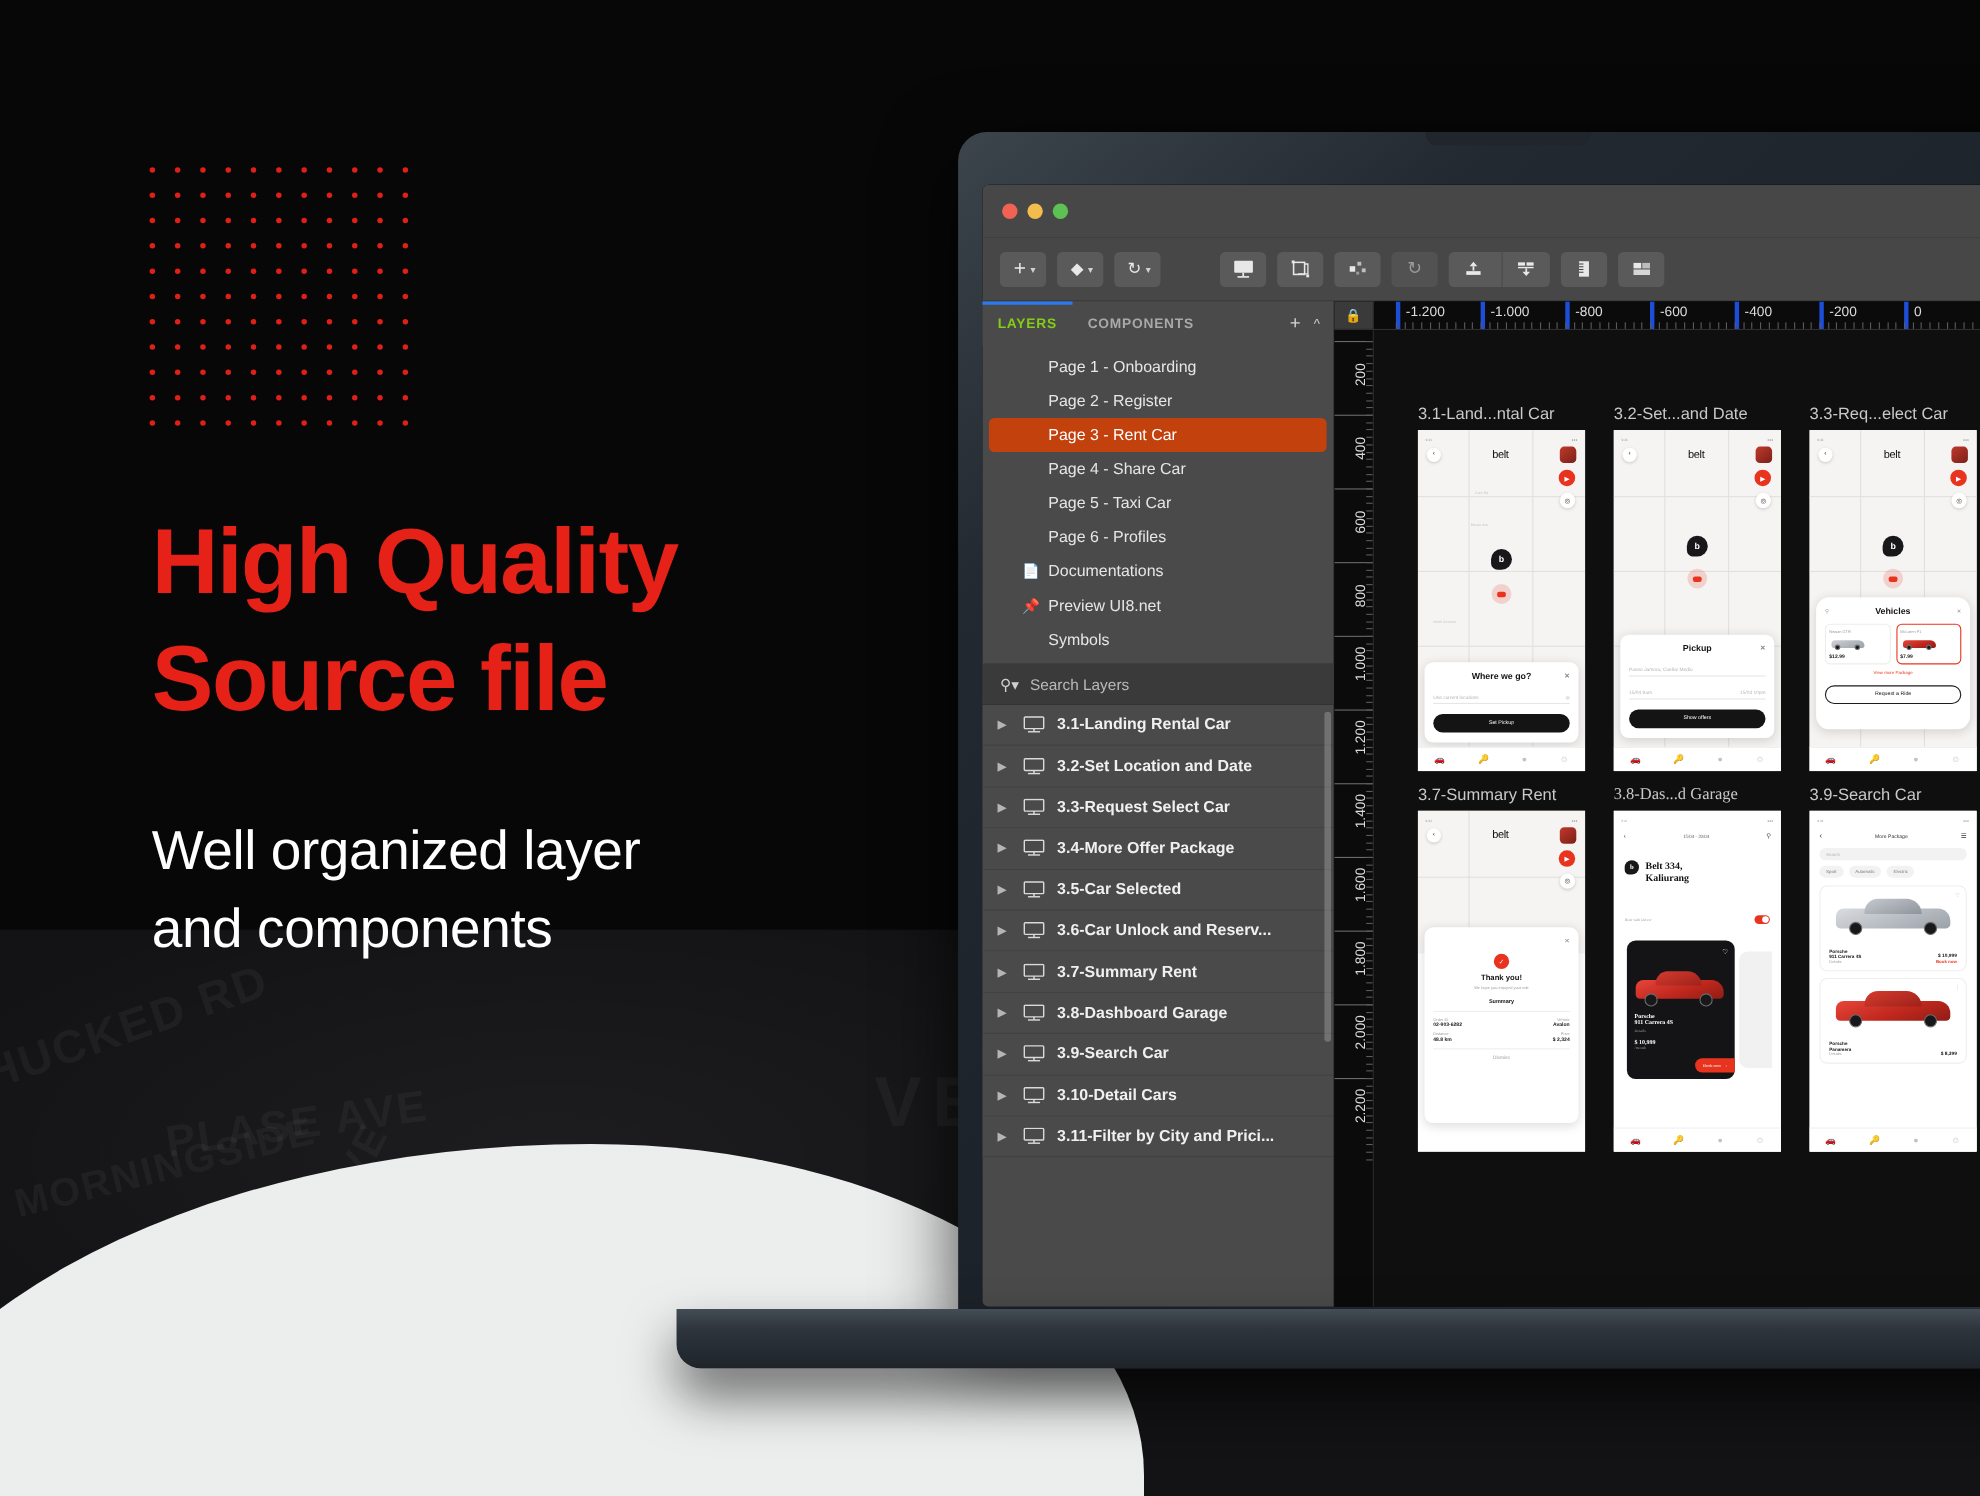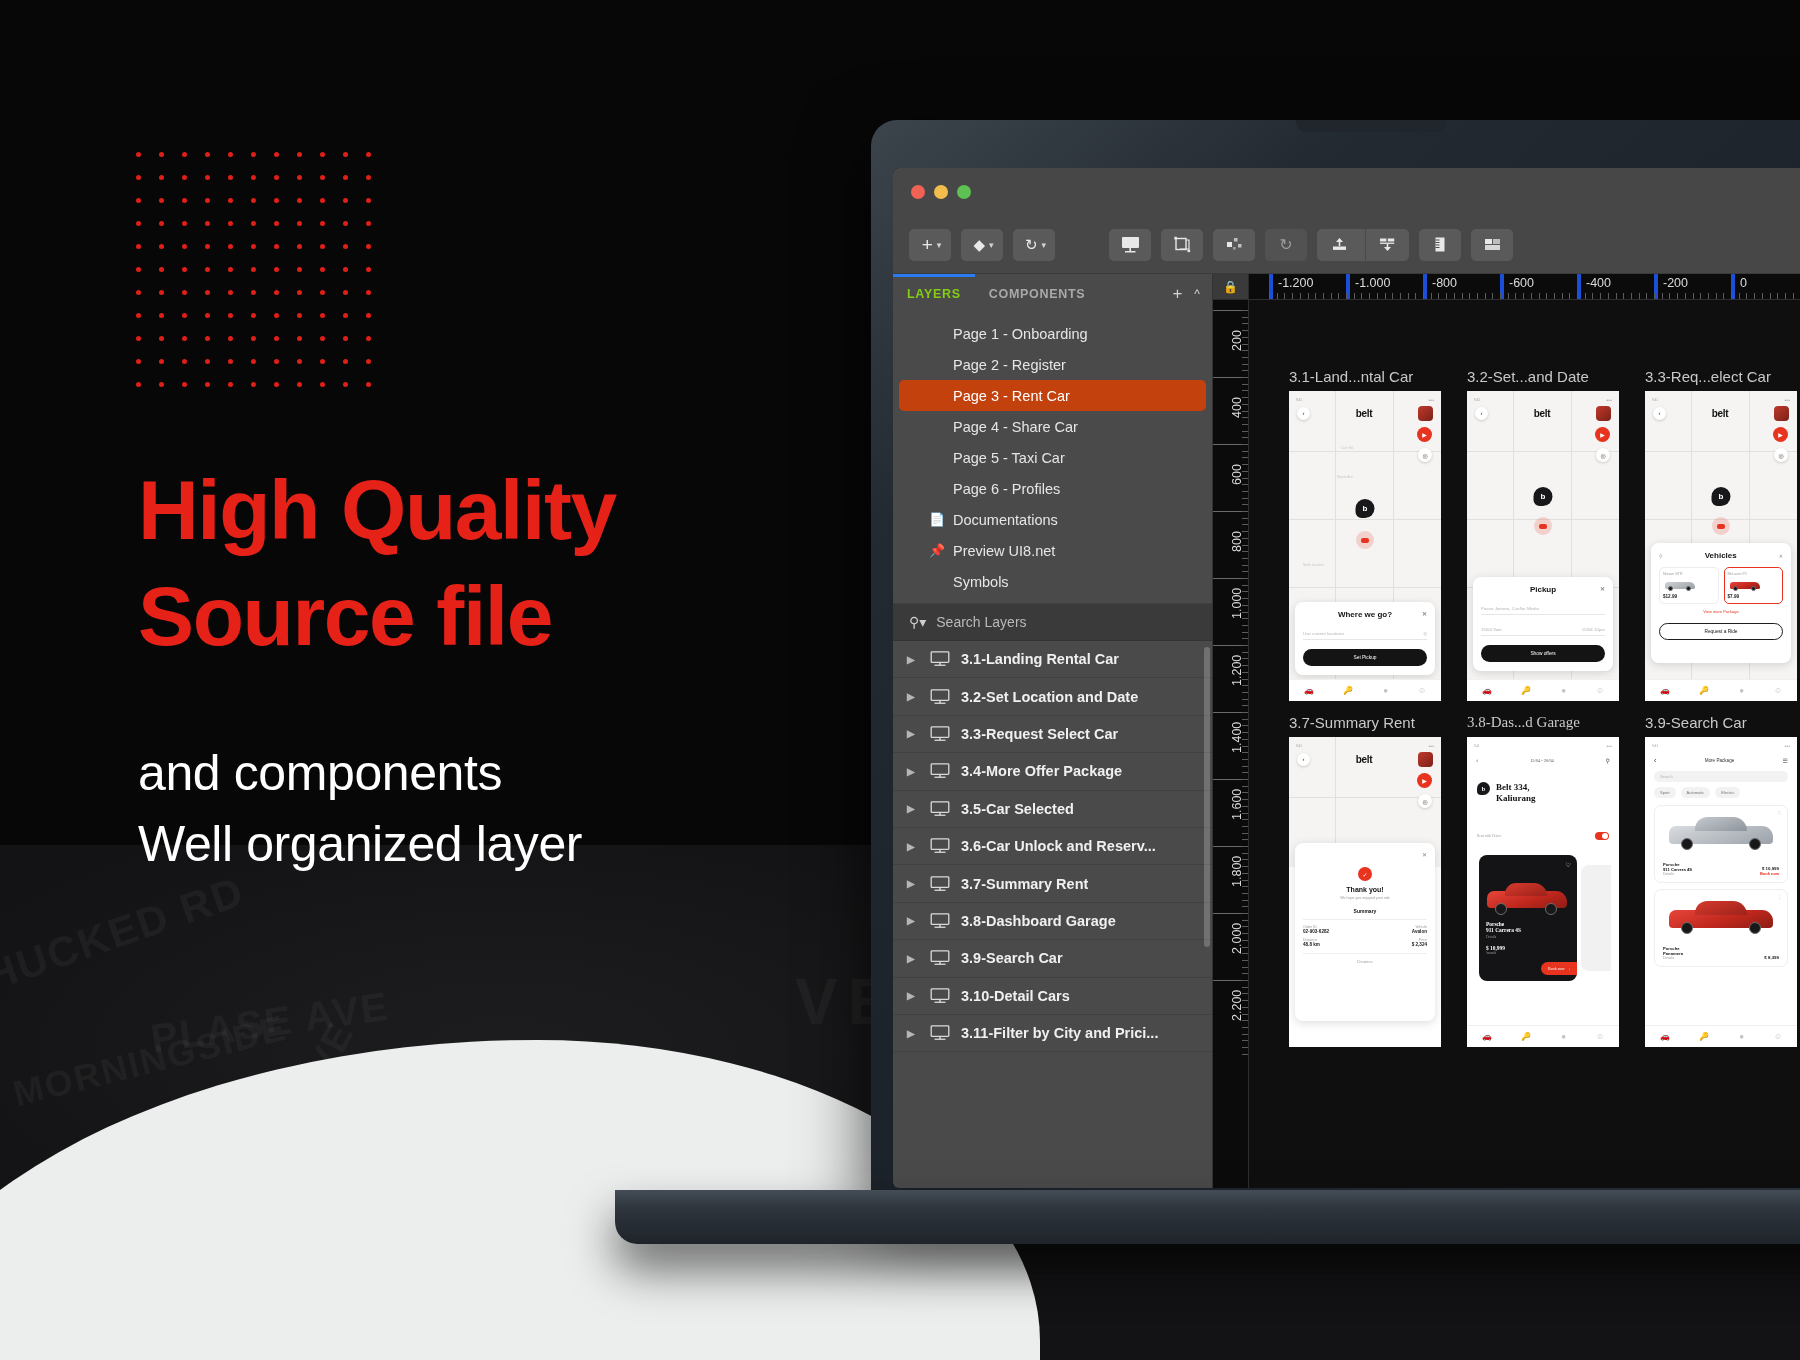--- a/index.html
+++ b/index.html
@@ -272,21 +272,21 @@
     position: absolute; top: 14px; left: 0; right: 0; height: 16px;
     display: flex; align-items: center; justify-content: space-between;
     padding: 0 8px;
   }
   .circ-btn {
     width: 13px; height: 13px; border-radius: 50%;
     background: #fff; box-shadow: 0 1px 3px rgba(0,0,0,.18);
     display: flex; align-items: center; justify-content: center;
     font-size: 6px; color: #222;
   }
-  .brand { font-weight: 700; font-size: 10px; color: #111; letter-spacing: -0.3px; }
+  .brand { font-weight: 400; font-size: 10px; color: #111; letter-spacing: -0.3px; }
   .avatar-sq {
     width: 15px; height: 15px; border-radius: 4px;
     background: linear-gradient(140deg,#c0392b,#7b2018);
   }
   .fab-red {
     position: absolute; right: 9px; top: 36px;
     width: 15px; height: 15px; border-radius: 50%;
     background: #e8341f; display:flex; align-items:center; justify-content:center;
     color:#fff; font-size: 6px;
   }
@@ -507,22 +507,22 @@
     <i></i>
     <i></i>
     <i></i>
 </div>
 
 <div id="headline">
   <div>High Quality</div>
   <div>Source file</div>
 </div>
 <div id="subhead">
+  <div>Well organized layer</div>
   <div>and components</div>
-  <div>Well organized layer</div>
 </div>
 
 <div id="laptop">
   <div id="laptop-lid">
     <div id="laptop-notch"></div>
   </div>
 
   <div id="laptop-screen">
     <div id="app">
 
@@ -1126,21 +1126,21 @@
                       <div class="circ-btn">‹</div>
                       <div class="brand">belt</div>
                       <div class="avatar-sq"></div>
                     </div>
                     <div class="fab-red">▶</div>
                     <div class="fab-white">◎</div>
                     <div class="pin-black" style="top:96px;">b</div>
                     <div class="car-dot" style="top:126px;">
                         <i></i>
                       </div>
-                    <div class="sheet" style="bottom:38px; top:152px;">
+                    <div class="sheet" style="bottom:38px; top:152px;border-radius:12px;">
                       <div class="sheet-title" style="display:flex;justify-content:space-between;align-items:center;">
                         <span style="font-size:5px;color:#999;font-weight:400;">⚲</span>
                         <span>Vehicles</span>
                         <span style="font-size:5px;color:#888;font-weight:400;">✕</span>
                       </div>
                       <div style="display:flex;gap:5px;margin-top:7px;">
                         <div style="flex:1;border:1px solid #ededed;border-radius:5px;padding:4px 3px;">
                           <div class="tiny">Nissan GTR</div>
                           <div style="position:relative;height:14px;margin:2px 0;">
                             <div class="car-shape" style="left:2px;top:4px;width:30px;height:7px;background:linear-gradient(160deg,#cfd2d6,#9aa0a6);"></div>

